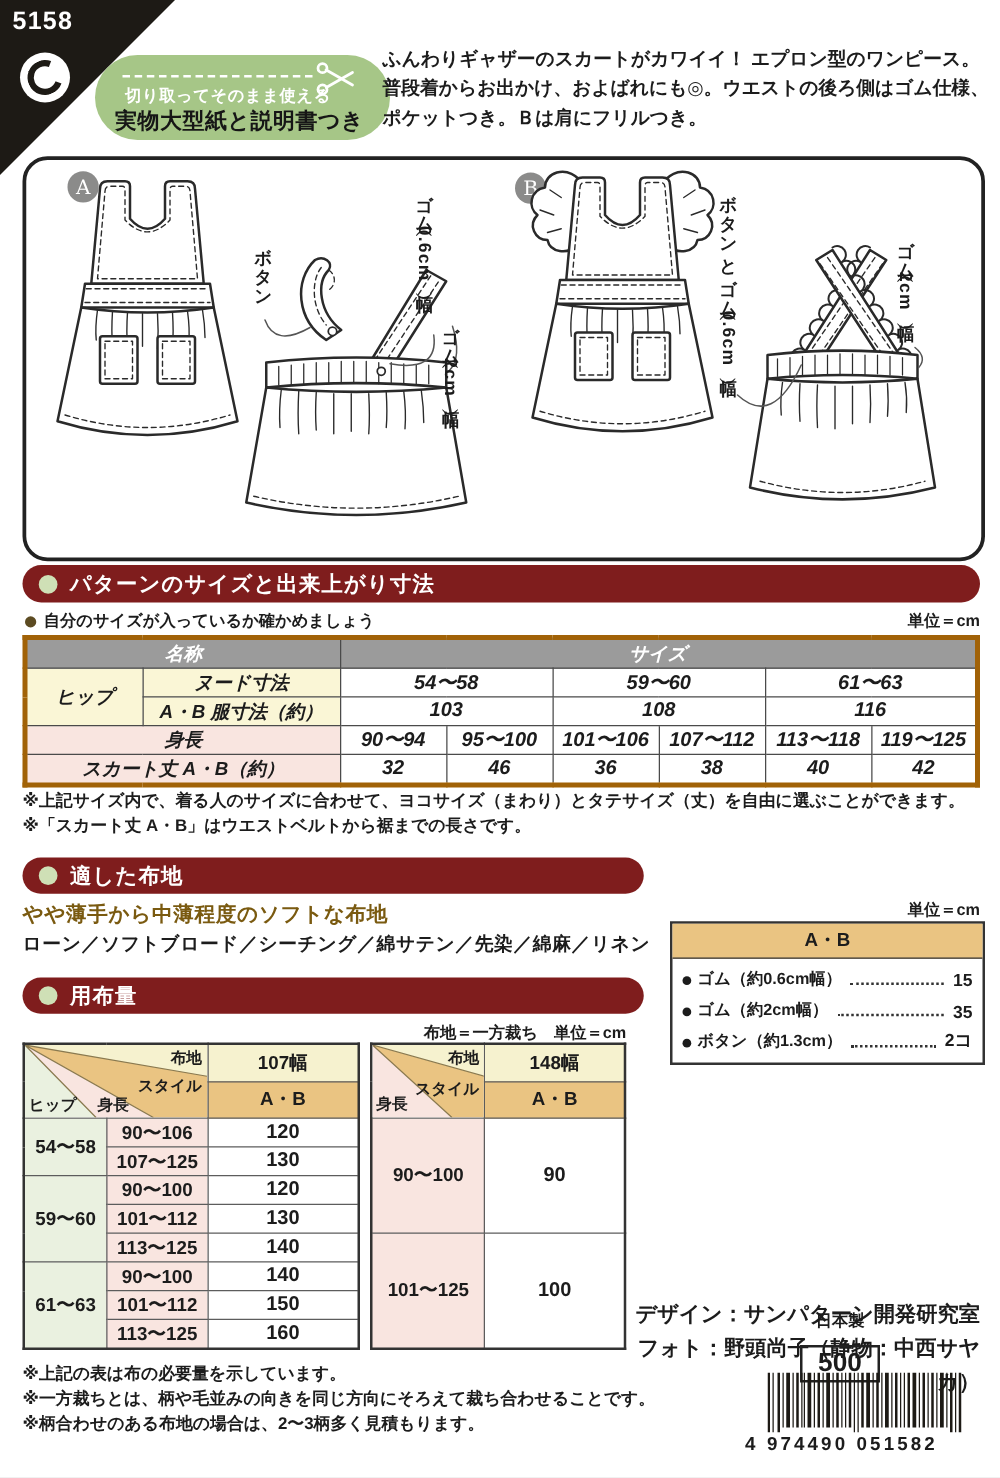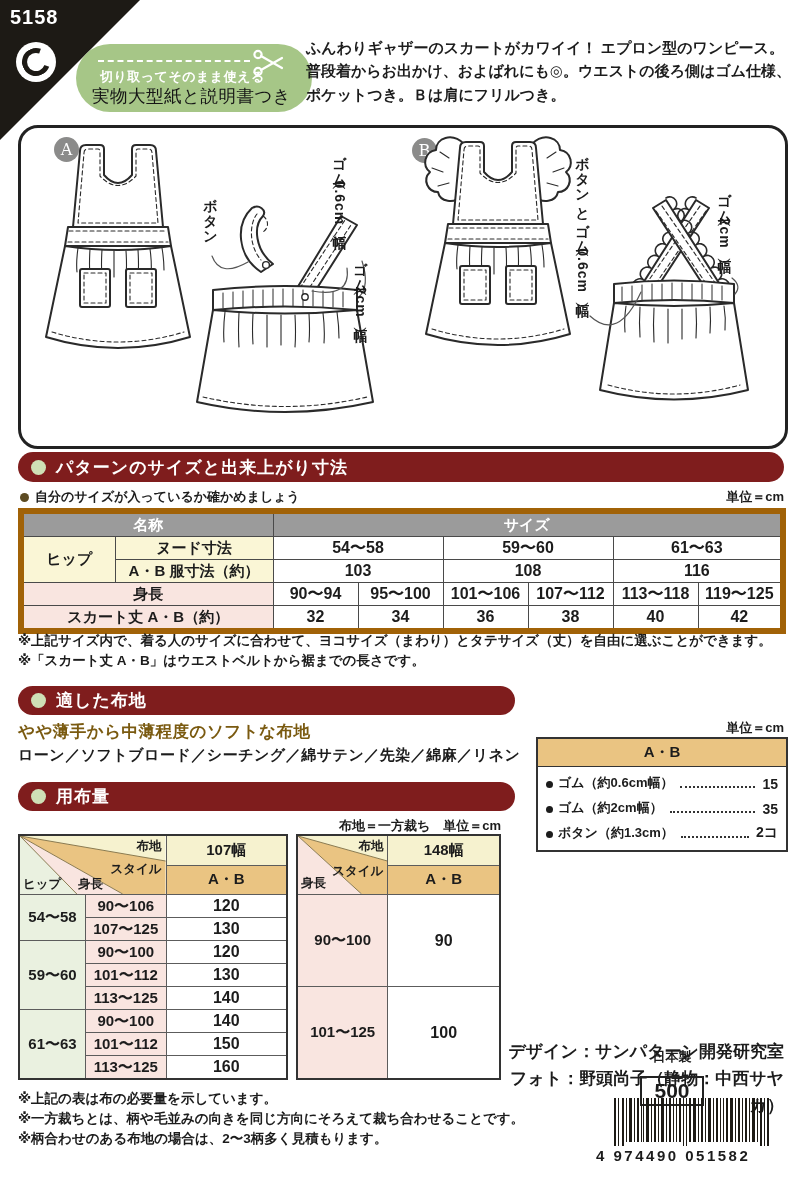--- a/index.html
+++ b/index.html
@@ -10,41 +10,41 @@
   
   #corner{width:0;height:0;border-top:140px solid #1d1a15;border-right:140px solid transparent;left:0;top:0;}
   #corner-num{left:10px;top:6px;color:#fff;font-weight:bold;font-size:20px;letter-spacing:1px;}
   #logo{left:16px;top:42px;width:40px;height:40px;background:#fff;border-radius:50%;}
   #logo-inner{position:absolute;left:6px;top:6px;width:18px;height:18px;border:5px solid #1d1a15;border-radius:50%;border-right-color:transparent;transform:rotate(-25deg);}
 
   
   #cut-pill{left:76px;top:44px;width:236px;height:68px;background:#a6c687;border-radius:34px;}
   #cut-dash{left:98px;top:60px;width:152px;border-top:2.5px dashed #fff;}
   #cut-line1{left:100px;top:68px;color:#fff;font-weight:bold;font-size:13px;letter-spacing:.5px;}
-  #cut-line2{left:92px;top:84px;color:#161616;font-weight:normal;font-size:17.5px;letter-spacing:.5px;}
+  #cut-line2{left:92px;top:84px;color:#161616;font-weight:bold;font-size:17.5px;letter-spacing:.5px;}
 
   #desc{left:306px;top:36px;width:486px;font-size:15px;font-weight:600;line-height:1.55;}
 
   
   #illo-box{left:18px;top:125px;width:764px;height:318px;border:3px solid #222;border-radius:20px;background:#fff;}
   .badge{width:25px;height:25px;border-radius:50%;background:#8b8b8a;color:#fff;
          font-family:"DejaVu Serif","Liberation Serif",serif;font-size:16px;display:flex;align-items:center;justify-content:center;}
   .vlabel{writing-mode:vertical-rl;text-orientation:mixed;font-size:14px;font-weight:600;letter-spacing:1px;color:#1c1c1c;line-height:1;}
 
   
   .ghead{background:#7f1d1d;border-radius:15px;display:flex;align-items:center;gap:10px;padding-left:13px;box-sizing:border-box;}
   .ghead .gdot{width:15px;height:15px;border-radius:50%;background:#cfe0b6;flex:0 0 auto;}
   .ghead .gtitle{color:#fff;font-weight:bold;font-size:17px;letter-spacing:1px;white-space:nowrap;}
 
   .unit{font-size:13px;font-weight:600;}
   .dotrow{display:flex;align-items:center;gap:6px;font-size:13px;font-weight:600;}
   .bdot{width:9px;height:9px;border-radius:50%;background:#5c4b22;flex:0 0 auto;}
 
   
-  table.sz{border-collapse:collapse;table-layout:fixed;width:766px;border:6px solid #a16207;}
+  table.sz{border-collapse:collapse;table-layout:fixed;width:766px;border:4px solid #a16207;font-style:italic;}
   table.sz td{border:1px solid #4a4a4a;text-align:center;height:22px;padding:0;font-size:15px;font-weight:600;}
   .sz .gray{background:#9b9b9b;color:#fff;font-size:15px;}
   .sz .yel{background:#faf6d6;}
   .sz .pnk{background:#f9e5e0;}
   .sz .num{font-size:16px;}
 
   .note{font-size:13.5px;font-weight:600;line-height:1.45;}
 
   .brown{color:#7a5a10;font-weight:bold;font-size:16.5px;letter-spacing:.5px;}
   .fablist{font-size:15px;font-weight:600;letter-spacing:.5px;}
@@ -229,21 +229,21 @@
       <td class="num">90〜94</td>
       <td class="num">95〜100</td>
       <td class="num">101〜106</td>
       <td class="num">107〜112</td>
       <td class="num">113〜118</td>
       <td class="num">119〜125</td>
     </tr>
     <tr>
       <td class="pnk" colspan="2">スカート丈 A・B（約）</td>
       <td class="num">32</td>
-      <td class="num">34</td>
+      <td class="num">46</td>
       <td class="num">36</td>
       <td class="num">38</td>
       <td class="num">40</td>
       <td class="num">42</td>
     </tr>
   </tbody>
     </table>
 
   <div class="note abs" style="left:18px;top:631px;width:766px">※上記サイズ内で、着る人のサイズに合わせて、ヨコサイズ（まわり）とタテサイズ（丈）を自由に選ぶことができます。</div>
   <div class="note abs" style="left:18px;top:651px;width:766px">※「スカート丈 A・B」はウエストベルトから裾までの長さです。</div>

